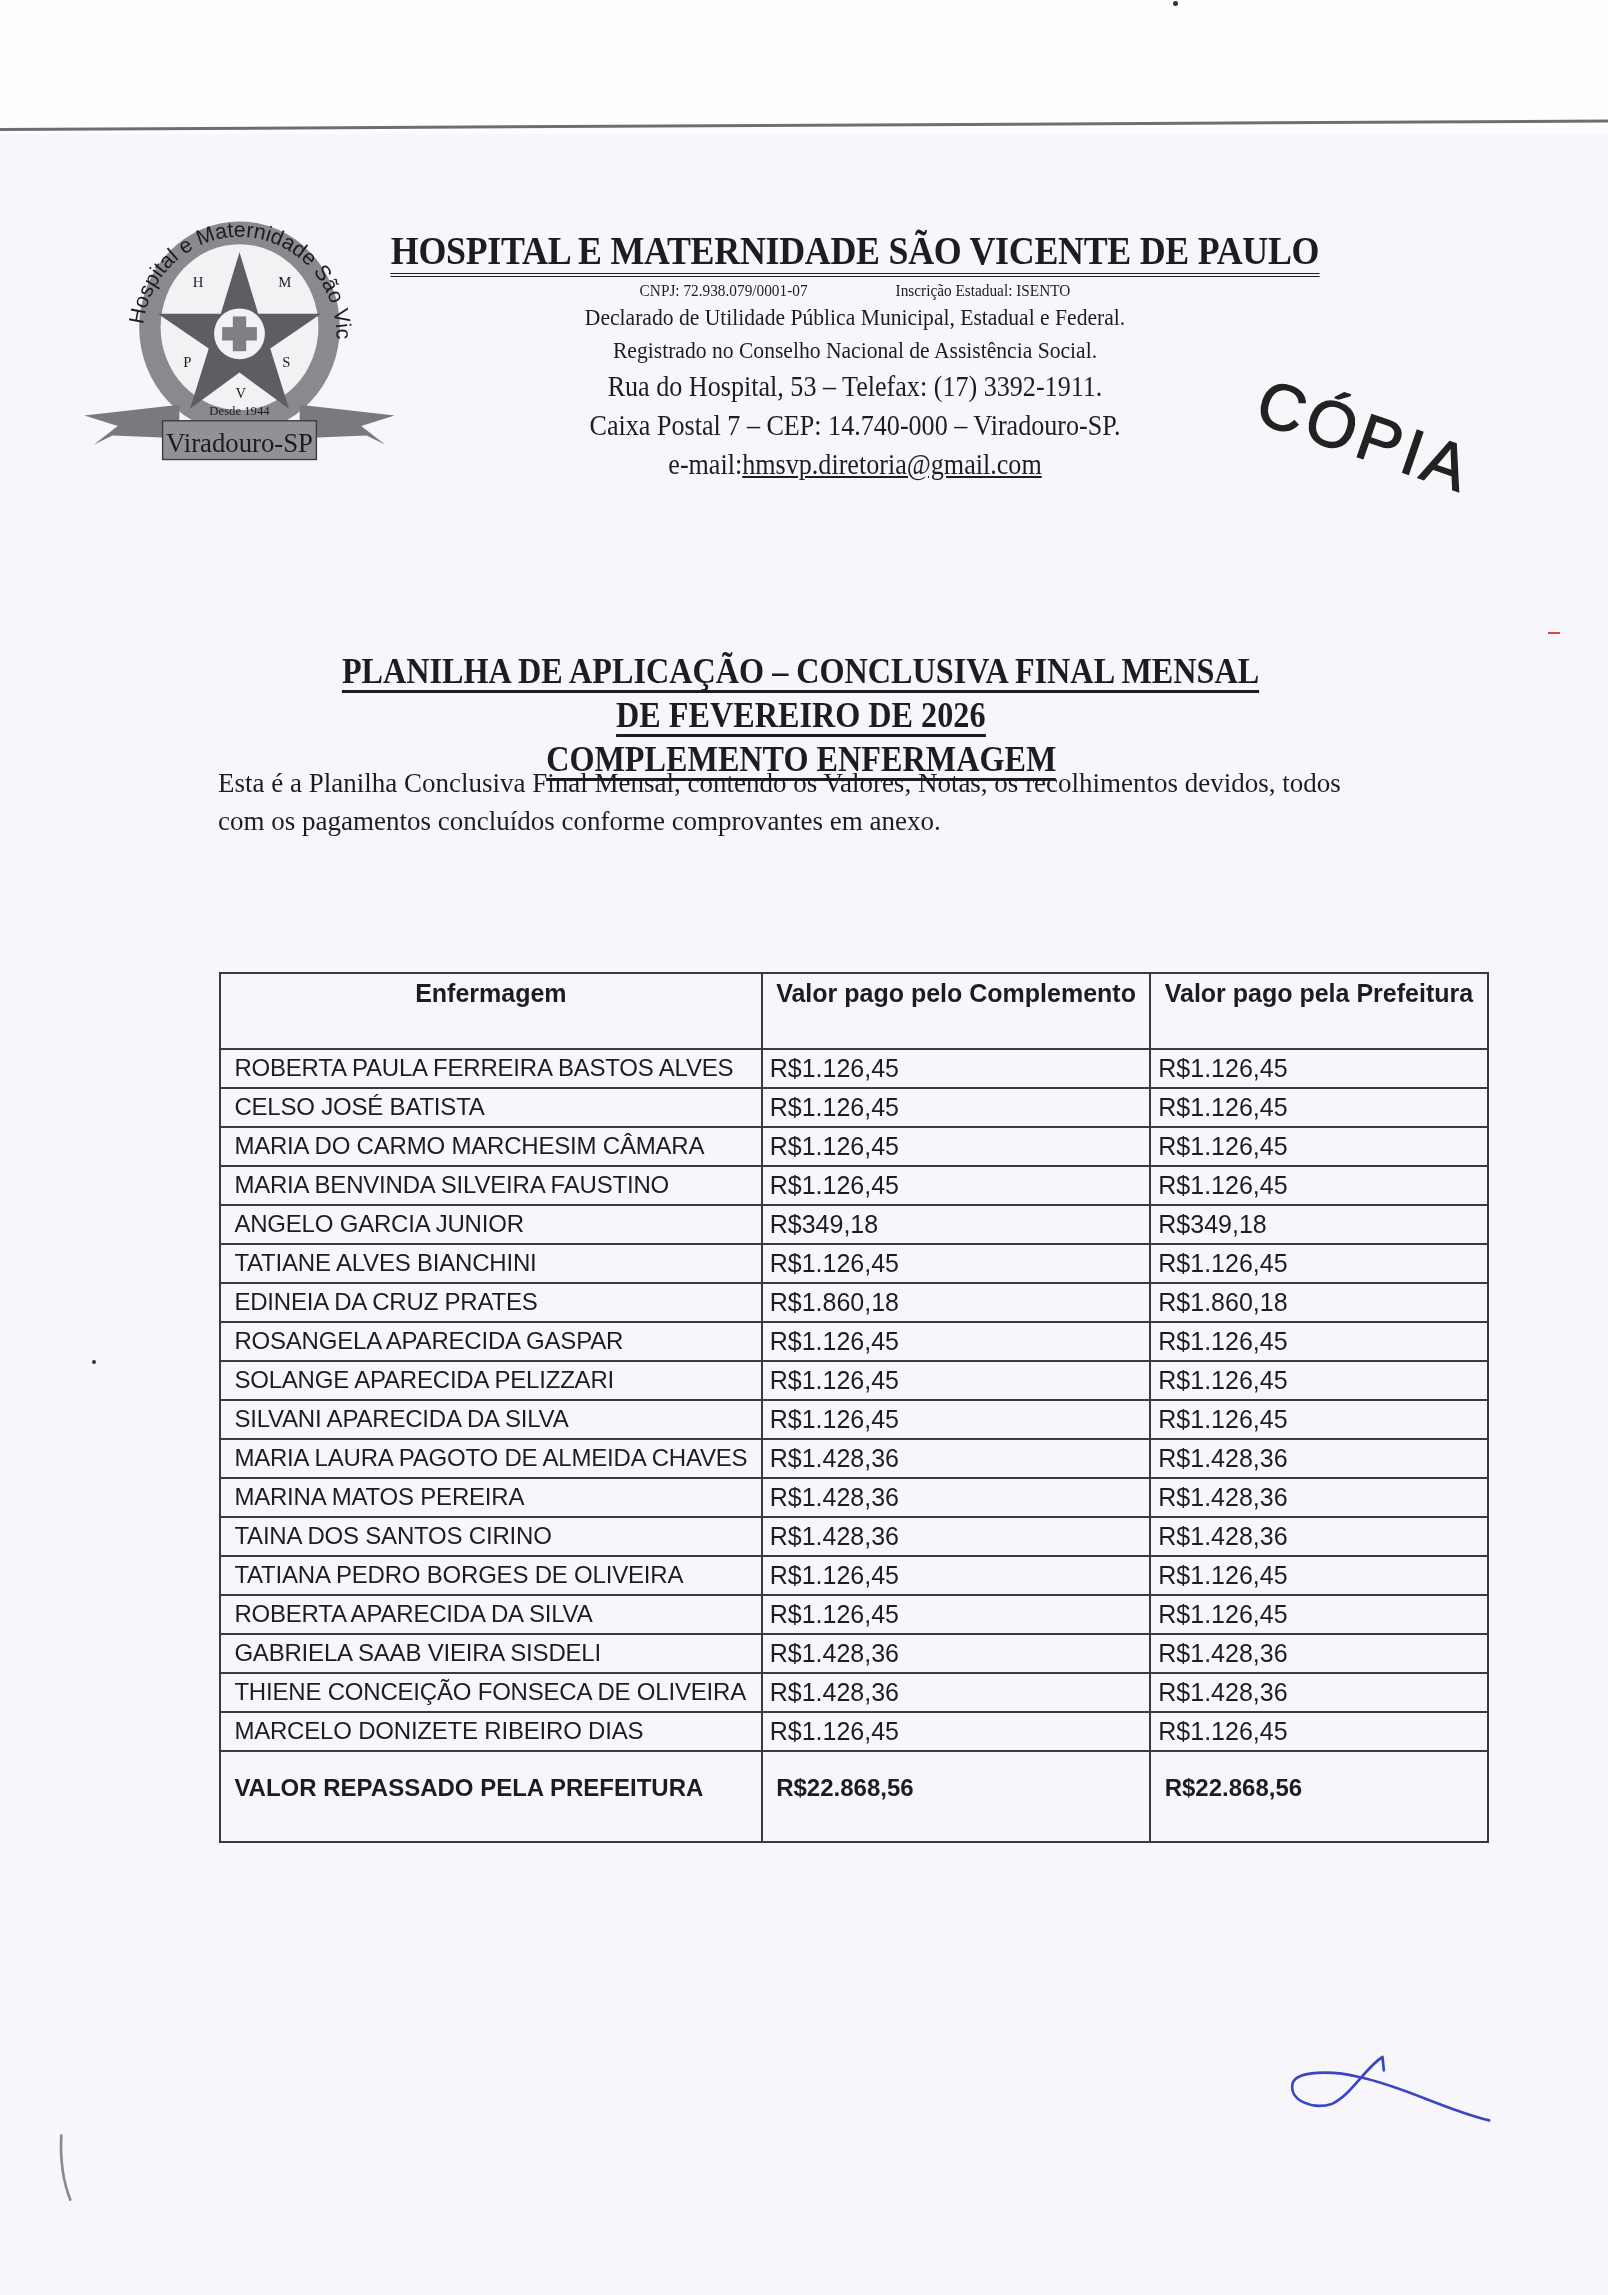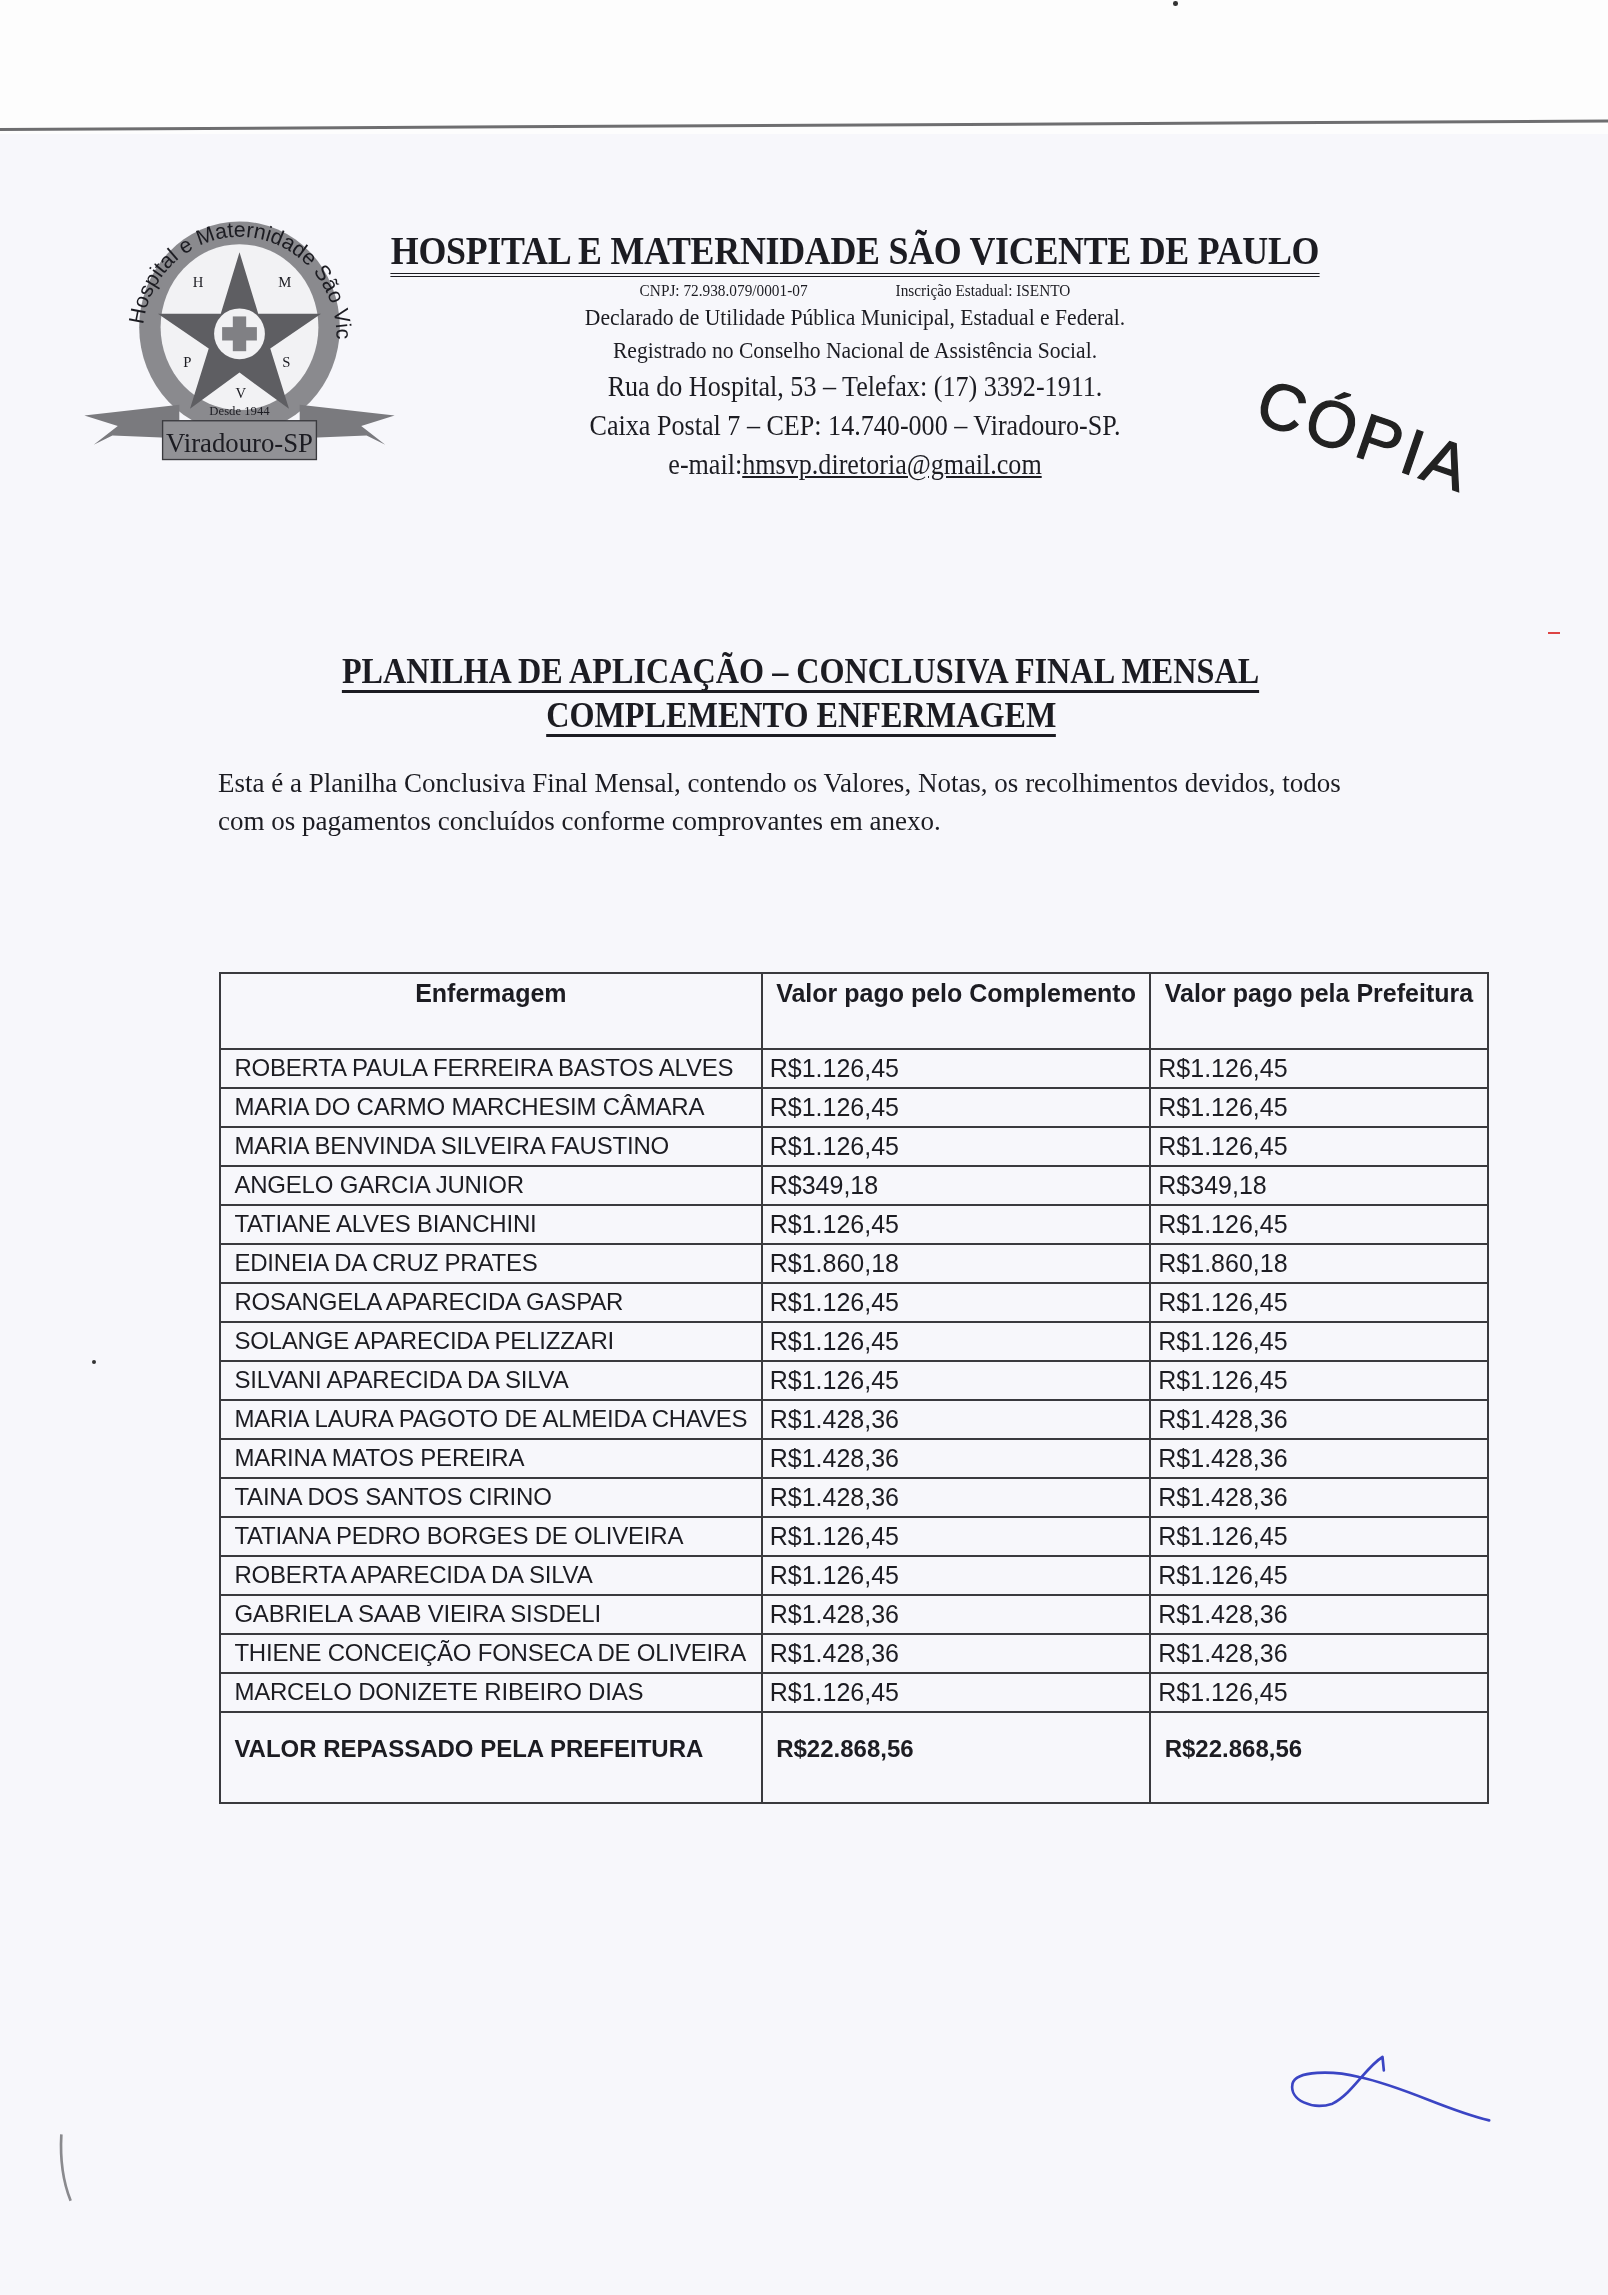--- a/index.html
+++ b/index.html
@@ -129,36 +129,42 @@
   <div class="lh-line big">
     <span>e-mail:</span><span class="email-link">hmsvp.diretoria@gmail.com</span>
   </div>
 </div>
 
 <div class="stamp">CÓPIA</div>
 <div class="red-mark"></div>
 
 <div class="title-block">
   <div><span>PLANILHA DE APLICAÇÃO – CONCLUSIVA FINAL MENSAL</span></div>
+  <div><span>DE FEVEREIRO DE 2026</span></div>
   <div><span>COMPLEMENTO ENFERMAGEM</span></div>
 </div>
 
 <div class="intro">Esta é a Planilha Conclusiva Final Mensal, contendo os Valores, Notas, os recolhimentos devidos, todos com os pagamentos concluídos conforme comprovantes em anexo.</div>
 
 <table class="sheet">
   <thead>
     <tr>
       <th class="col-name">Enfermagem</th>
       <th class="col-a">Valor pago pelo Complemento</th>
       <th class="col-b">Valor pago pela Prefeitura</th>
     </tr>
   </thead>
   <tbody>
     <tr>
         <td class="name">ROBERTA PAULA FERREIRA BASTOS ALVES</td>
+        <td class="money">R$1.126,45</td>
+        <td class="money">R$1.126,45</td>
+      </tr>
+    <tr>
+        <td class="name">CELSO JOSÉ BATISTA</td>
         <td class="money">R$1.126,45</td>
         <td class="money">R$1.126,45</td>
       </tr>
     <tr>
         <td class="name">MARIA DO CARMO MARCHESIM CÂMARA</td>
         <td class="money">R$1.126,45</td>
         <td class="money">R$1.126,45</td>
       </tr>
     <tr>
         <td class="name">MARIA BENVINDA SILVEIRA FAUSTINO</td>

